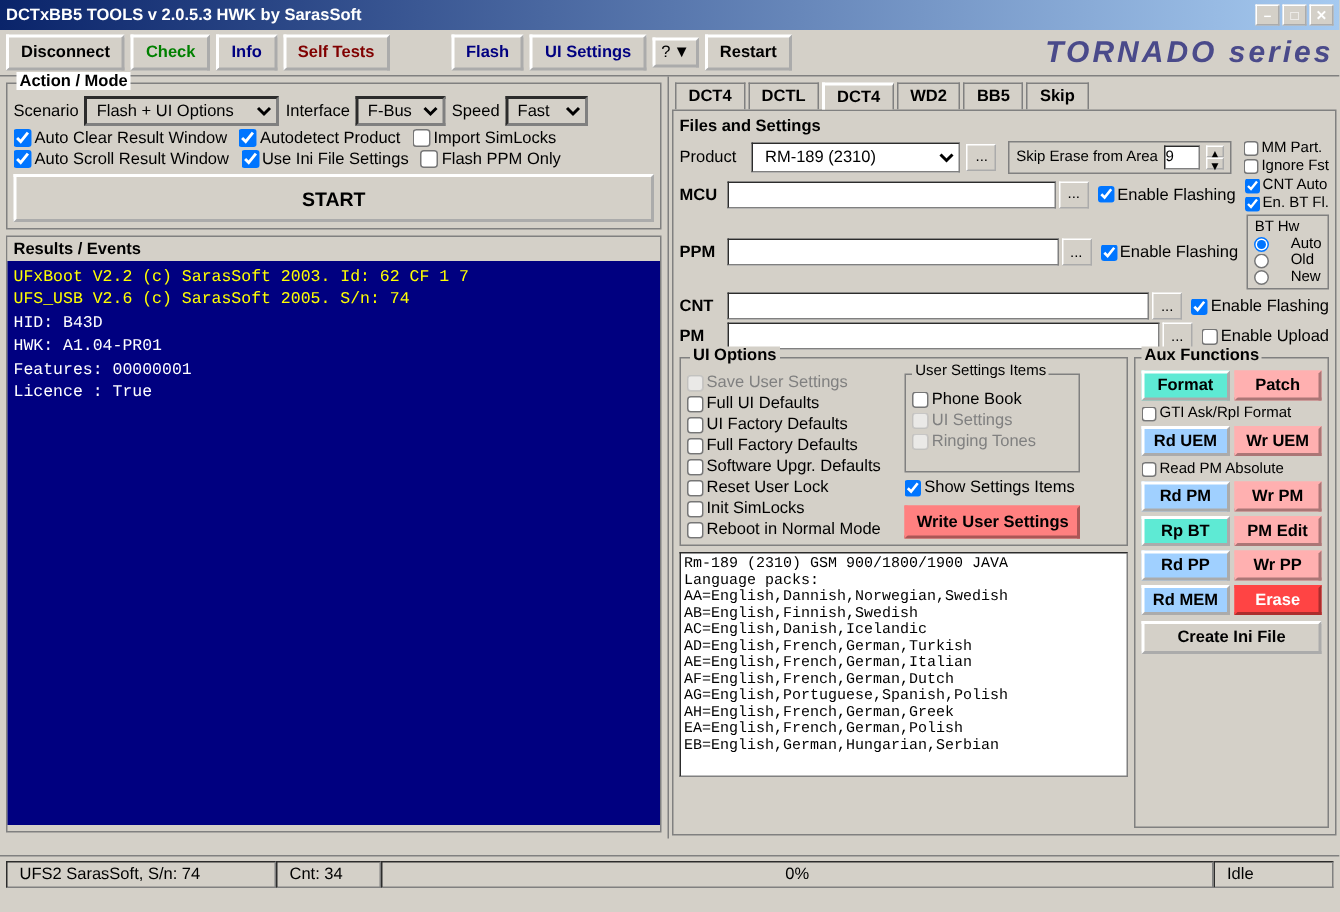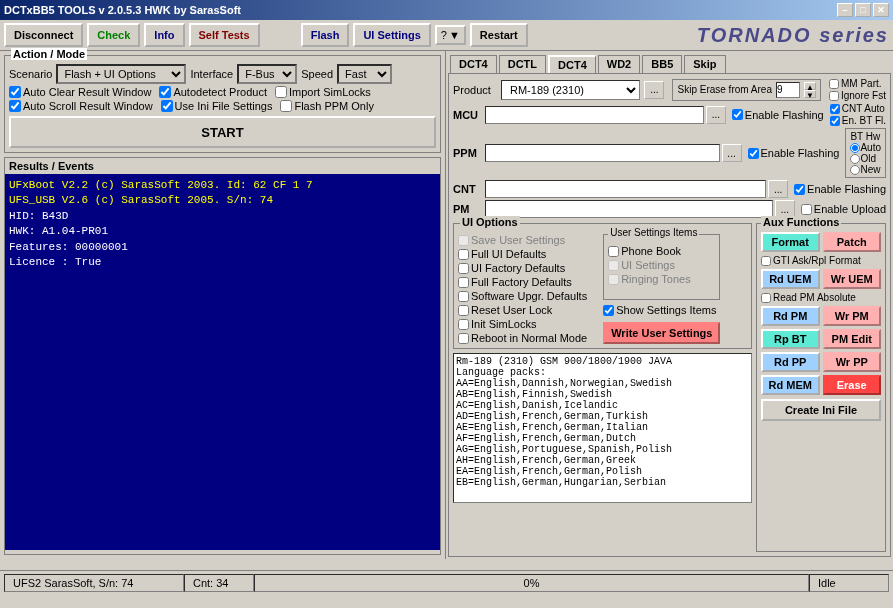--- a/index.html
+++ b/index.html
@@ -398,21 +398,21 @@
       border: 1px solid #808080;
       padding: 2px 4px;
       font-size: 10px;
       display: flex;
       flex-direction: column;
     }
     .bt-hw-title { font-size: 10px; }
     .radio-item {
       display: flex;
       align-items: center;
-      gap: 0;
+      gap: 14px;
       font-size: 10px;
     }
     .files-row {
       display: flex;
       align-items: center;
       gap: 2px;
       font-size: 11px;
       margin-bottom: 2px;
     }
     .row-label {
@@ -527,20 +527,21 @@
       <div class="tab">DCTL</div>
       <div class="tab active">DCT4</div>
       <div class="tab">WD2</div>
       <div class="tab">BB5</div>
       <div class="tab">Skip</div>
     </div>
 
     <div class="tab-content">
 
       <div>
+        <div style="font-weight:bold;font-size:11px;margin-bottom:3px;">Files and Settings</div>
 
         <div class="product-row">
           <span style="width:44px;">Product</span>
           <select class="product-select" style="width:180px;">
             <option>RM-189 (2310)</option>
           </select>
           <button class="browse-btn">...</button>
           <div class="skip-erase-box" style="display:flex;align-items:center;gap:4px;margin-left:4px;">
             <span style="font-size:10px;">Skip Erase from Area</span>
             <input type="text" value="9" style="width: 24px; height: 16px; font-size: 10px; border: 1px inset rgb(128, 128, 128);">

